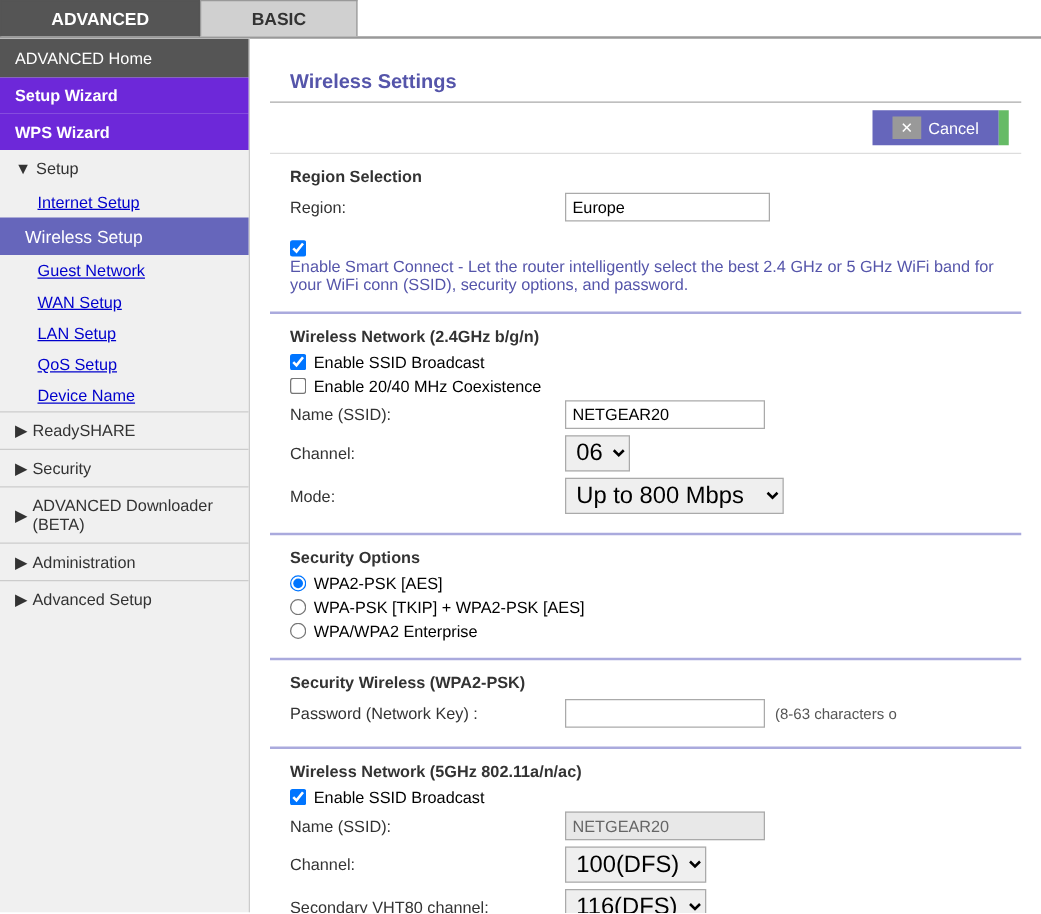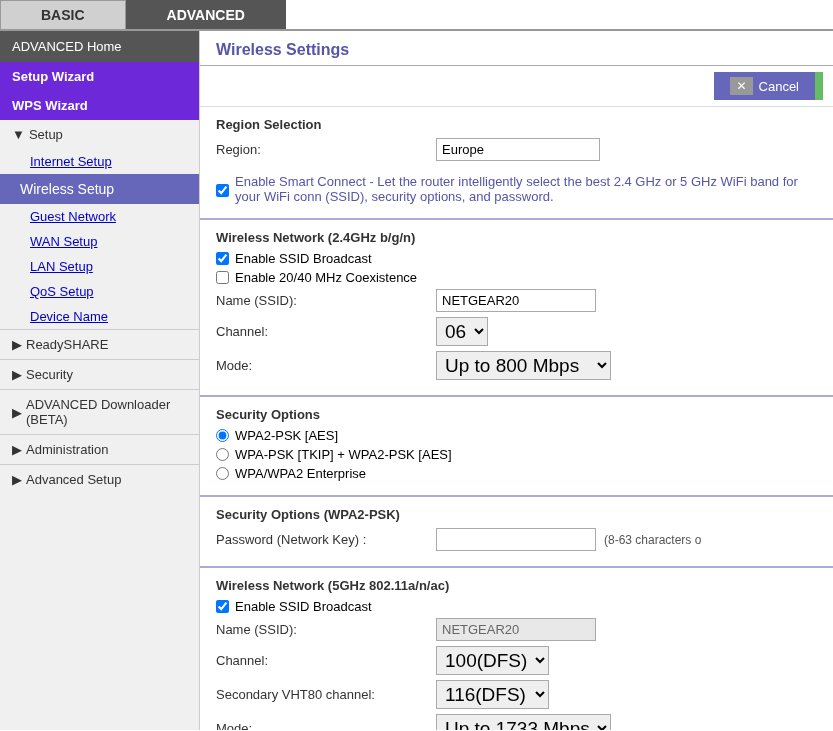--- a/index.html
+++ b/index.html
@@ -94,21 +94,21 @@
       display: flex;
       align-items: center;
       gap: 4px;
       border-top: 1px solid #ccc;
     }
 
     
     .content {
       flex: 1;
       overflow-y: auto;
-      padding: 0;
+      padding: 16px;
     }
 
     .content-title {
       color: #5555aa;
       font-size: 16px;
       font-weight: bold;
       padding: 10px 16px 6px;
       border-bottom: 1px solid #aaa;
     }
 
@@ -172,24 +172,25 @@
     }
 
     .field-value select {
       border: 1px solid #aaa;
       padding: 2px 4px;
       font-size: 19px;
     }
 
     .smart-connect-row {
       display: flex;
-      align-items: center;
+      align-items: flex-start;
       padding: 8px 0 4px;
       font-size: 13px;
       color: #333;
+      flex-direction: column;
     }
 
     .smart-connect-row input[type="checkbox"] {
       margin-right: 6px;
       margin-top: 2px;
     }
 
     .smart-connect-text {
       color: #5555aa;
     }
@@ -244,22 +245,22 @@
     .hint-text {
       font-size: 12px;
       color: #555;
       margin-left: 8px;
     }
   </style>
 </head>
 <body>
 
 <div class="tab-bar">
+  <div class="tab tab-advanced">ADVANCED</div>
   <div class="tab tab-basic">BASIC</div>
-  <div class="tab tab-advanced">ADVANCED</div>
 </div>
 
 <div class="main-layout">
 
   <div class="sidebar">
     <div class="sidebar-header">ADVANCED Home</div>
     <div class="sidebar-subheader">Setup Wizard</div>
     <div class="sidebar-subheader">WPS Wizard</div>
     <div class="sidebar-section-label">
       <span>▼</span>
@@ -368,21 +369,21 @@
         <input type="radio" name="security24" style="">
         <span>WPA-PSK [TKIP] + WPA2-PSK [AES]</span>
       </div>
       <div class="radio-row">
         <input type="radio" name="security24" style="">
         <span>WPA/WPA2 Enterprise</span>
       </div>
     </div>
 
     <div class="section">
-      <div class="section-title">Security Options (WPA2-PSK)</div>
+      <div class="section-title">Security Wireless (WPA2-PSK)</div>
       <div class="field-row">
         <div class="field-label">Password (Network Key) :</div>
         <div class="field-value" style="display:flex; align-items:center;">
           <input type="password" class="password-input" style="">
           <span class="hint-text">(8-63 characters o</span>
         </div>
       </div>
     </div>
 
     <div class="section">

